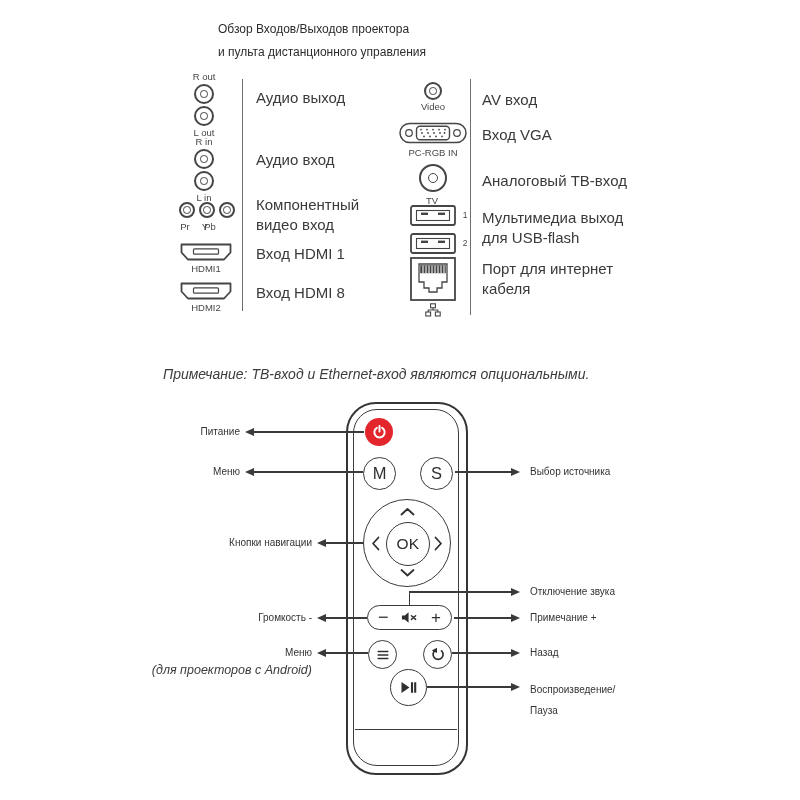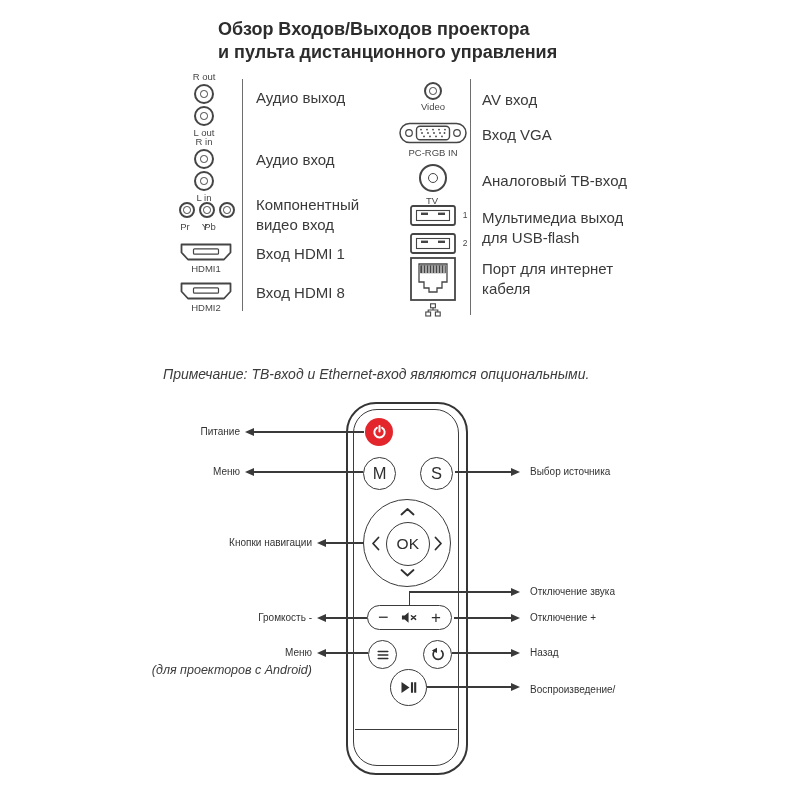--- a/index.html
+++ b/index.html
@@ -1,19 +1,19 @@
 <!DOCTYPE html>
 <html><head>
 <meta charset="utf-8">
 <style>
   html,body { margin:0; padding:0; background:#fff; }
   .canvas { position:relative; width:800px; height:800px; background:#fff;
             font-family:"Liberation Sans", sans-serif; color:#3a3a3a; overflow:hidden; }
 
-  .title { position:absolute; left:218px; top:18px; font-size:18px; font-weight:700;
+  .title { position:absolute; left:218px; top:18px; font-size:12px; font-weight:400;
            line-height:23px; color:#2c2c2c; white-space:nowrap; }
 
   .tag    { position:absolute; font-size:9.5px; color:#474747; text-align:center; }
   .plabel { position:absolute; font-size:15px; color:#3a3a3a; line-height:20px; white-space:nowrap; }
   .plabel.wrap { white-space:normal; }
 
   .jack { position:absolute; background:#fff; border:2.3px solid #454545; border-radius:50%; }
   .jack::after { content:""; position:absolute; left:50%; top:50%; width:5.5px; height:5.5px;
                  margin:-3.9px 0 0 -3.9px; border:1.3px solid #454545; border-radius:50%; }
   .jack-lg::after { width:8px; height:8px; margin:-5.2px 0 0 -5.2px; border-width:1.5px; }
@@ -265,26 +265,27 @@
     <div class="arrow-r" style="left:511px;top:467.5px"></div>
     <div class="callout" style="left:530px;top:464px">Выбор источника</div>
 
     <div class="vline" style="left:408.8px;top:592px;height:13px"></div>
     <div class="hline" style="left:408.8px;top:591.4px;width:102px"></div>
     <div class="arrow-r" style="left:511px;top:587.5px"></div>
     <div class="callout" style="left:530px;top:584px">Отключение звука</div>
 
     <div class="hline" style="left:454px;top:617.4px;width:57px"></div>
     <div class="arrow-r" style="left:511px;top:613.5px"></div>
-    <div class="callout" style="left:530px;top:610px">Отключение +</div>
+    <div class="callout" style="left:530px;top:610px">Примечание +</div>
 
     <div class="hline" style="left:452px;top:652.4px;width:59px"></div>
     <div class="arrow-r" style="left:511px;top:648.5px"></div>
     <div class="callout" style="left:530px;top:645px">Назад</div>
 
     <div class="hline" style="left:427px;top:686.4px;width:84px"></div>
     <div class="arrow-r" style="left:511px;top:682.5px"></div>
     <div class="callout" style="left:530px;top:679px;line-height:21px">
       <div>Воспроизведение/</div>
+      <div>Пауза</div>
     </div>
   </div>
 
 </div>
 
 </body></html>

